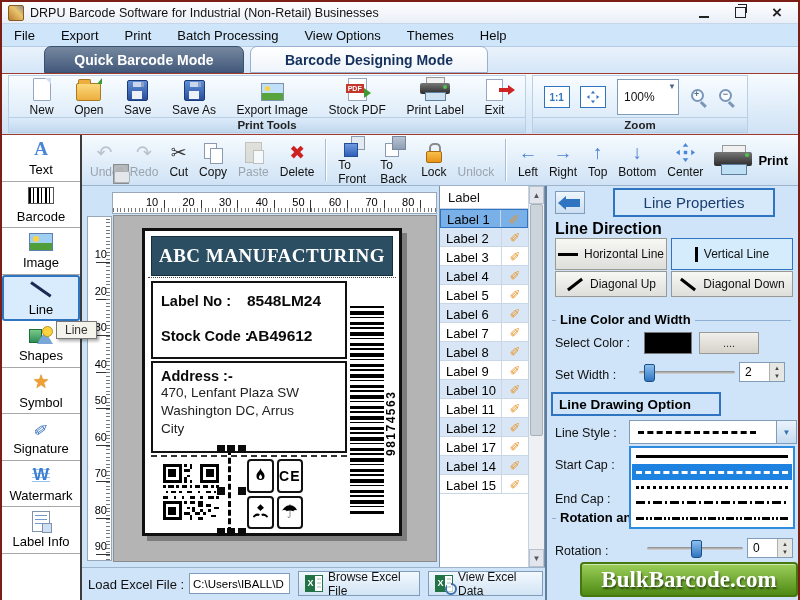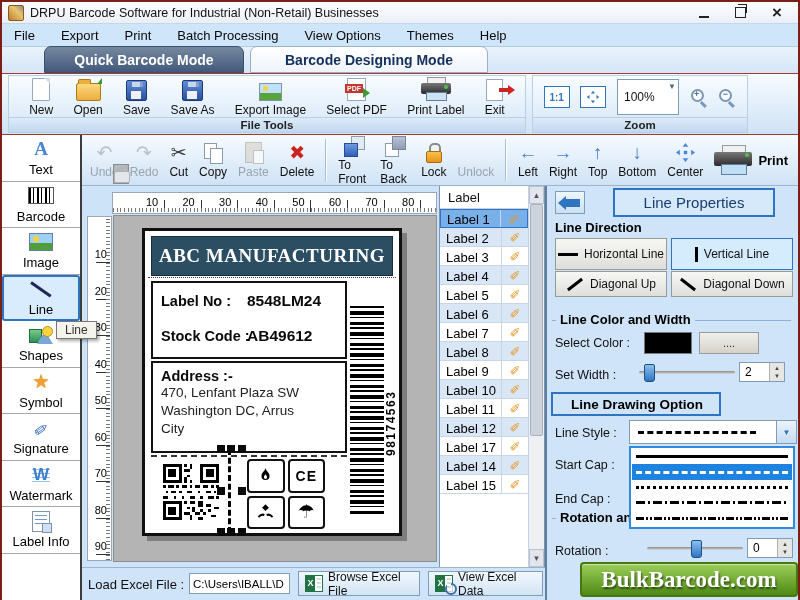--- a/index.html
+++ b/index.html
@@ -131,21 +131,21 @@
   .infobox{position:absolute;left:6px;top:50px;width:196px;height:78px;border:2px solid #111;box-sizing:border-box}
   .lrowtxt{position:absolute;left:8px;font-weight:bold;font-size:14.5px;color:#0a0a0a}
   .lval{position:absolute;font-weight:bold;font-size:15.5px;color:#0a0a0a}
   .addrbox{position:absolute;left:6px;top:130px;width:196px;height:92px;border:2px solid #111;box-sizing:border-box;padding:5px 8px}
   .addrhead{font-weight:bold;font-size:14.5px;color:#0a0a0a}
   .addrline{font-size:13.5px;color:#222;line-height:18px}
   .dashsep{position:absolute;left:6px;top:224px;width:196px;border-top:2px dashed #333}
   .qr{position:absolute;left:18px;top:233px;width:56px;height:56px}
   .selline{position:absolute;left:83px;top:218px;height:84px;border-left:3px dashed #000}
   .handle{position:absolute;width:8px;height:8px;background:#0a0a0a}
-  .symgrid{position:absolute;left:102px;top:228px;width:78px;height:70px;display:grid;grid-template-columns:1fr 1fr;grid-template-rows:1fr 1fr;gap:3px}
+  .symgrid{position:absolute;left:102px;top:228px;width:56px;height:70px;display:grid;grid-template-columns:1fr 1fr;grid-template-rows:1fr 1fr;gap:3px}
   .symcell{border:2px solid #111;border-radius:4px;background:#fff;display:flex;align-items:center;justify-content:center}
   .symcell .ce{font:bold 14px "Liberation Sans",sans-serif;letter-spacing:1px}
   .symcell .umb{font-size:19px;line-height:20px;color:#000}
   .barcode{position:absolute;left:205px;top:75px;width:34px;height:208px;background:#fff repeating-linear-gradient(180deg,#000 0 2px,#fff 2px 5px,#000 5px 9px,#fff 9px 11px,#000 11px 12px,#fff 12px 16px,#000 16px 19px,#fff 19px 21px)}
   .bcnum{position:absolute;left:239px;top:115px;height:110px;writing-mode:vertical-rl;transform:rotate(180deg);font:bold 12px "Liberation Sans",sans-serif;letter-spacing:1.5px;color:#000}
   
   .labellist{position:absolute;left:437px;top:184px;width:106px;height:381px;background:#fff;border-left:1px solid #7f93ad;border-right:1px solid #7f93ad;box-sizing:border-box}
   .llhead{height:22px;font-size:13px;color:#111;display:flex;align-items:center;padding-left:8px;border-bottom:1px solid #c3d2e4}
   .lrow{height:19px;display:flex;align-items:flex-end;border-bottom:1px solid #c9d6e6;box-sizing:border-box}
   .lrow .nm{flex:1;font-size:13px;color:#000;padding-left:6px}
@@ -155,39 +155,39 @@
   .llscroll{position:absolute;right:0;top:0;width:16px;height:100%;background:#eef0f4;border-left:1px solid #c3d2e4;box-sizing:border-box}
   .scrbtn{height:16px;background:#e2e6ec;border:1px solid #b8c2cc;font-size:8px;color:#556;display:flex;align-items:center;justify-content:center}
   .scrbtn.dn{position:absolute;bottom:0;left:0;right:0}
   .scrthumb{position:absolute;left:1px;right:1px;top:18px;height:230px;background:#cdd3db;border:1px solid #a8b2bc;border-radius:2px}
   
   .rpanel{position:absolute;left:543px;top:184px;width:253px;height:414px;background:#cfe4f8;border-left:2px solid #5f7f9f;box-sizing:border-box;font-size:12.5px}
   .backbtn{position:absolute;left:8px;top:5px;width:28px;height:21px;background:linear-gradient(#eef6fe,#cbdff2);border:1px solid #7f9db9;display:flex;align-items:center;justify-content:center}
   .backarrow{position:relative;width:14px;height:8px;background:#2f74c0;margin-left:5px}
   .backarrow::before{content:"";position:absolute;left:-8px;top:-3px;border-right:8px solid #2f74c0;border-top:7px solid transparent;border-bottom:7px solid transparent}
   .ptitle{position:absolute;left:66px;top:2px;width:158px;height:25px;border:2px solid #2f74c0;background:#d6e9fb;display:flex;align-items:center;justify-content:center;font-size:15px;color:#1a3c6e}
-  .secthead{position:absolute;left:8px;font-weight:bold;font-size:13px;color:#000}
+  .secthead{position:absolute;left:8px;font-weight:bold;font-size:16px;color:#000}
   .dirbtn{position:absolute;height:32px;background:linear-gradient(#f7f7f4,#dededa);border:1px solid #9a9a94;display:flex;align-items:center;justify-content:center;gap:6px;font-size:12px;color:#111;box-sizing:border-box}
   .dirbtn.sel{background:#d4ecfc;border:1px solid #2f74c0}
   .dg-h{width:20px;height:3px;background:#000}
   .dg-v{width:3px;height:15px;background:#000}
   .dg-up{width:18px;height:3px;background:#000;transform:rotate(-38deg)}
   .dg-dn{width:18px;height:3px;background:#000;transform:rotate(38deg)}
   .grouphead{position:absolute;left:5px;right:7px;border-top:1px solid #8fb0d4}
   .grouphead span{position:relative;top:-9px;left:4px;background:#cfe4f8;padding:0 4px;font-weight:bold;font-size:13px;color:#000}
   .plabel{position:absolute;left:8px;font-size:12.5px;color:#111}
   .swatch{position:absolute;width:46px;height:20px;background:#000;border:1px solid #777}
   .morebtn{position:absolute;width:58px;height:20px;background:linear-gradient(#efefec,#d6d2c8);border:1px solid #999;font-size:11px;color:#333;display:flex;align-items:center;justify-content:center}
   .slider{position:absolute;height:16px}
   .strack{position:absolute;left:0;right:0;top:7px;height:3px;background:linear-gradient(#8a8a8a,#d8d8d8);border-radius:2px}
   .sthumb{position:absolute;top:0;width:9px;height:16px;background:linear-gradient(#8cc0ee,#2f74c0);border:1px solid #1a4f8a;border-radius:2px 2px 3px 3px}
   .spinner{position:absolute;width:46px;height:20px;background:#fff;border:1px solid #7f9db9;box-sizing:border-box}
   .spinner .val{position:absolute;left:5px;top:2px;font-size:12px;color:#000}
   .spinner .arr{position:absolute;right:0;top:0;bottom:0;width:14px;background:#e6e6e2;border-left:1px solid #b0b0ac;display:flex;flex-direction:column;align-items:center;justify-content:space-evenly;font-size:6px;color:#444;line-height:6px}
-  .bluebox{position:absolute;border:2px solid #2f74c0;background:#cfe4f8;display:flex;align-items:center;padding-left:18px;font-weight:bold;font-size:13.5px;color:#000;box-sizing:border-box}
+  .bluebox{position:absolute;border:2px solid #2f74c0;background:#cfe4f8;display:flex;align-items:center;padding-left:6px;font-weight:bold;font-size:13.5px;color:#000;box-sizing:border-box}
   .dropdown{position:absolute;height:24px;background:#fff;border:1px solid #7f9db9;box-sizing:border-box;display:flex;align-items:center}
   .dropdown .lsglyph{margin-left:8px}
   .ddchev{position:absolute;right:0;top:0;bottom:0;width:19px;background:linear-gradient(#eaf3fc,#c6dcf0);border-left:1px solid #7f9db9;display:flex;align-items:center;justify-content:center;font-size:8px;color:#2f6fb2}
   .ddlist{position:absolute;background:#fff;border:2px solid #2f8be0;z-index:30;box-sizing:border-box;padding:1px}
   .ddopt{height:15.4px;display:flex;align-items:center;padding:0 4px}
   .ddopt.sel{background:#1e82e0}
   .ls{width:100%}
   .ls-solid{border-top:3px solid #000}
   .ls-dashed{border-top:3px dashed #000}
   .ls-dashed.w{border-top-color:#fff}
@@ -268,21 +268,21 @@
               <span class="ic-img"></span>
             </span>
             <span>Export Image</span>
           </div>
         <div class="tbtn">
             <span class="ictop">
               <span class="ic-pdf">
                 <span class="pdfband">PDF</span>
               </span>
             </span>
-            <span>Select PDF</span>
+            <span>Stock PDF</span>
           </div>
         <div class="tbtn">
             <span class="ictop">
               <span class="icprinter">
                 <span class="prt-paper"></span>
                 <span class="prt-body"></span>
                 <span class="prt-dot"></span>
                 <span class="prt-tray"></span>
               </span>
             </span>
@@ -290,21 +290,21 @@
           </div>
         <div class="tbtn">
             <span class="ictop">
               <span class="ic-exit">
                 <i></i>
               </span>
             </span>
             <span>Exit</span>
           </div>
       </div>
-      <div class="tg-cap">File Tools</div>
+      <div class="tg-cap">Print Tools</div>
     </div>
     <div class="tgroup tg-zoom">
       <div class="tg-body">
         <div class="zbox">1:1</div>
         <div class="zbox">
             <svg width="14" height="14" viewBox="0 0 20 20">
               <g fill="#2f74c0">
                 <path d="M10 1l3 4H7z"></path>
                 <path d="M10 19l-3-4h6z"></path>
                 <path d="M1 10l4-3v6z"></path>

